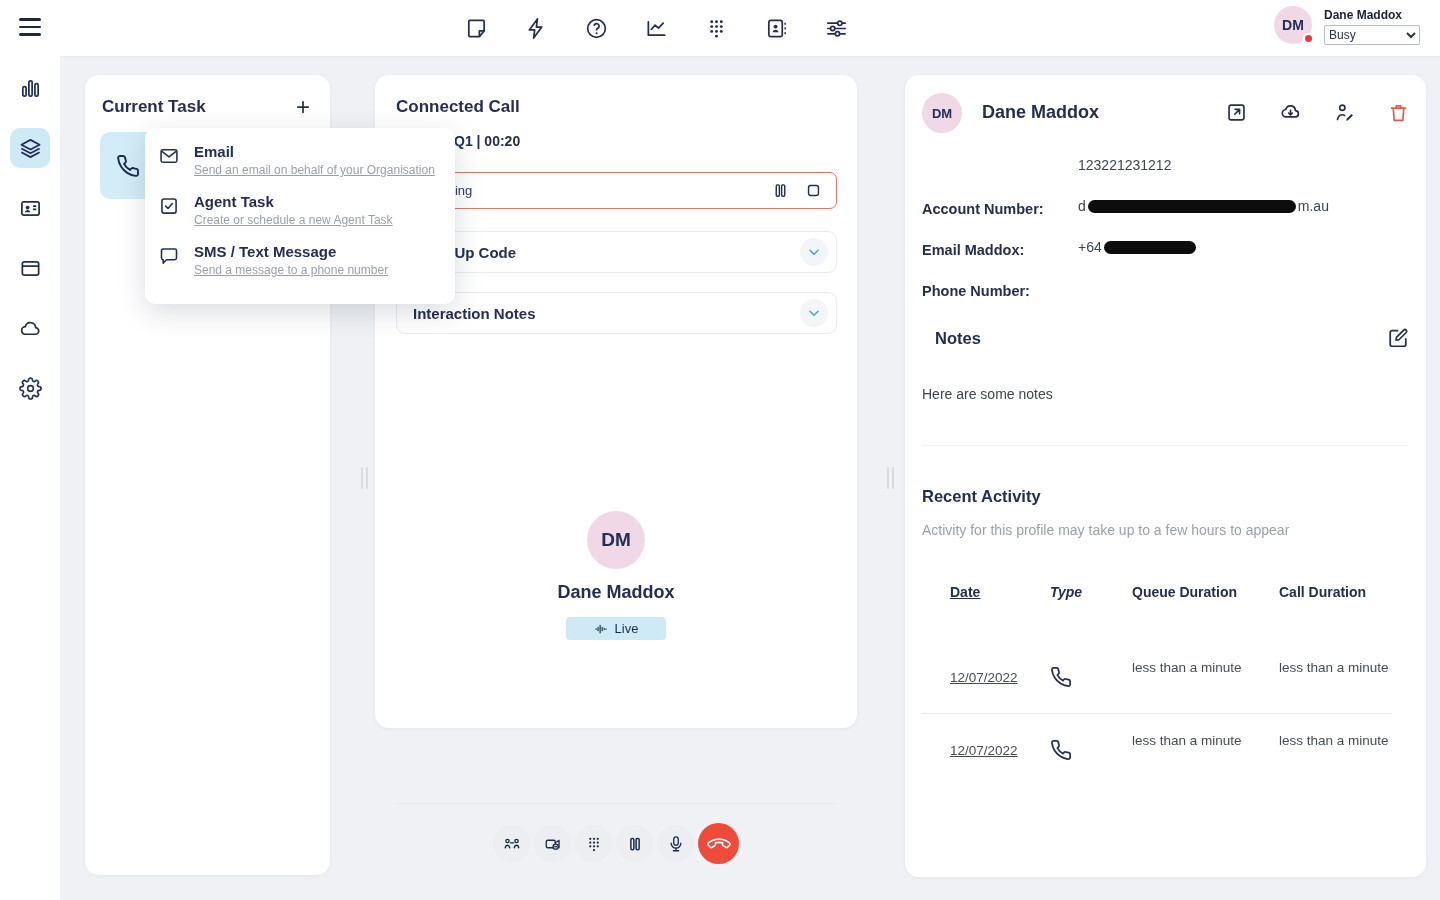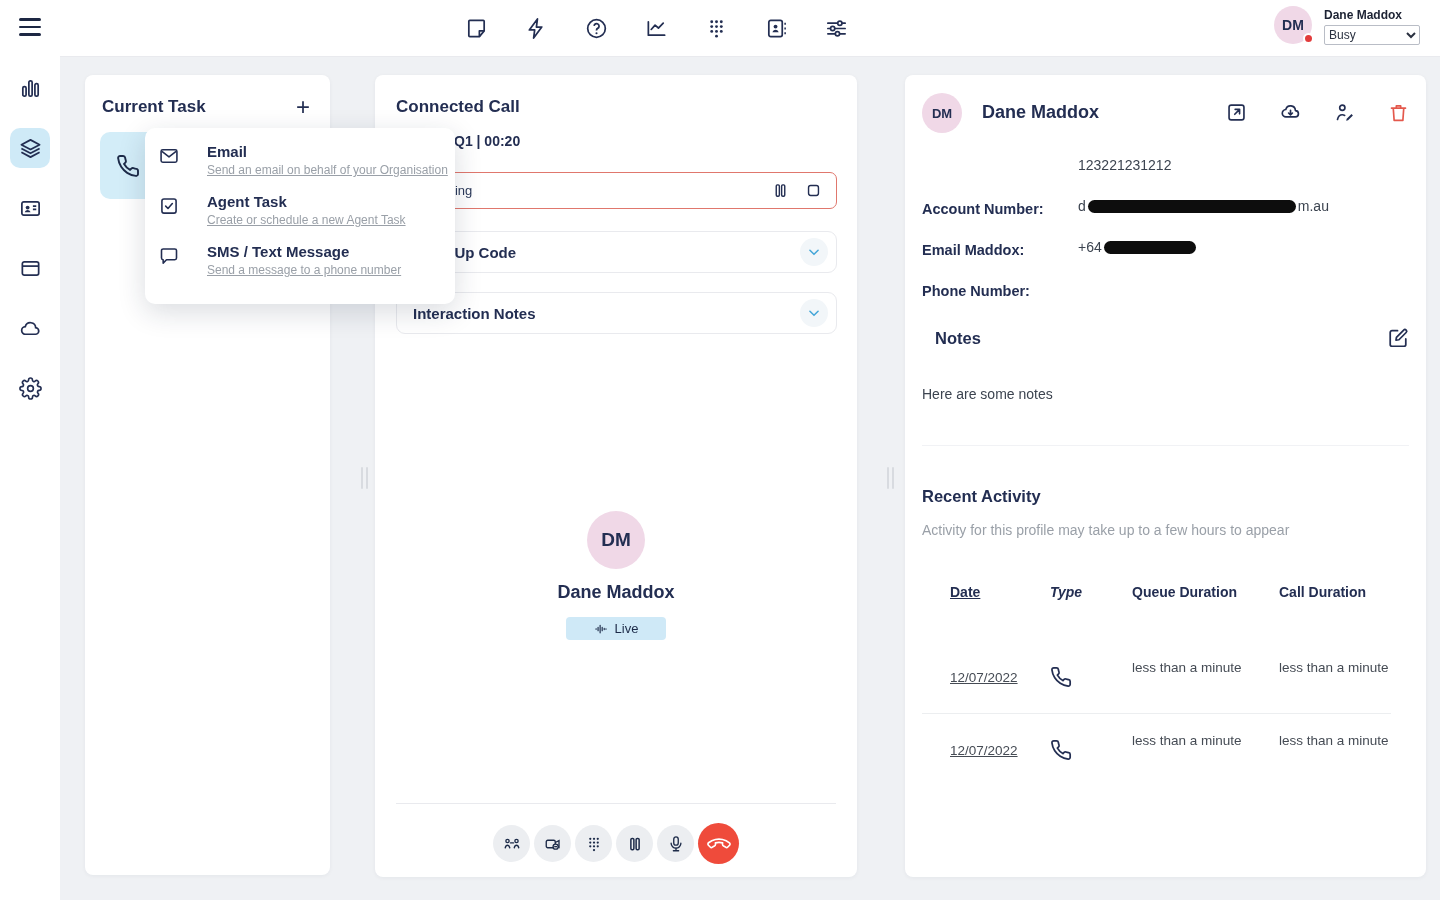--- a/index.html
+++ b/index.html
@@ -51,21 +51,21 @@
   .side-nav { position:absolute; top:68px; left:0; width:60px; display:flex; flex-direction:column; align-items:center; }
   .side-item {
     width:40px; height:40px; margin-bottom:20px; border-radius:10px;
     display:flex; align-items:center; justify-content:center; color:#232e52; cursor:pointer;
   }
   .side-item.active { background:#cfeaf7; }
   .side-item svg { width:23px; height:23px; }
 
   
   .panel {
-    position:absolute; background:#ffffff; border-radius:8px;
+    position:absolute; background:#ffffff; border-radius:14px;
     box-shadow:0 1px 4px rgba(25,35,65,0.05);
   }
 
   
   .task-panel { left:85px; top:75px; width:245px; height:800px; }
   .task-head { position:absolute; left:17px; right:20px; top:22px; display:flex; justify-content:space-between; align-items:center; }
   .panel-title { font-size:17px; font-weight:bold; color:#232e52; }
   .plus-btn { font-size:24px; font-weight:normal; color:#232e52; line-height:20px; cursor:pointer; }
   .task-card {
     position:absolute; left:15px; top:57px; width:215px; height:67px;
@@ -74,27 +74,27 @@
   }
   .task-card svg { width:24px; height:24px; color:#1d2b49; }
 
   
   .dropdown {
     position:absolute; left:145px; top:128px; width:310px; height:176px;
     background:#ffffff; border-radius:10px; z-index:50;
     box-shadow:0 8px 28px rgba(25,35,65,0.16);
     padding:15px 14px 0 14px;
   }
-  .menu-item { display:flex; gap:28px; margin-bottom:16px; cursor:pointer; }
+  .menu-item { display:flex; gap:15px; margin-bottom:16px; cursor:pointer; }
   .menu-item svg { width:20px; height:20px; color:#232e52; flex:none; margin-top:3px; }
   .menu-title { font-size:15px; font-weight:bold; color:#232e52; margin-bottom:3px; }
   .menu-desc { font-size:12px; color:#9aa0a8; white-space:nowrap;text-decoration:underline; }
 
   
-  .call-panel { left:375px; top:75px; width:482px; height:802px;text-decoration:underline; }
+  .call-panel { left:375px; top:75px; width:482px; height:653px;text-decoration:underline; }
   .call-title { position:absolute; left:21px; top:22px; }
   .queue-timer { position:absolute; left:79px; top:58px; font-size:14px; font-weight:600; color:#232e52; }
   .recording-bar {
     position:absolute; left:21px; top:97px; width:441px; height:37px;
     border:1.5px solid #e0776d; border-radius:7px; background:#fff;
     display:flex; align-items:center; padding:0 14px;
   }
   .recording-label { font-size:13px; color:#2c3a5a; position:absolute; left:16px; }
   .rec-controls { position:absolute; right:14px; display:flex; gap:16px; align-items:center; }
   .rec-controls svg { width:17px; height:17px; color:#232e52; cursor:pointer; }

